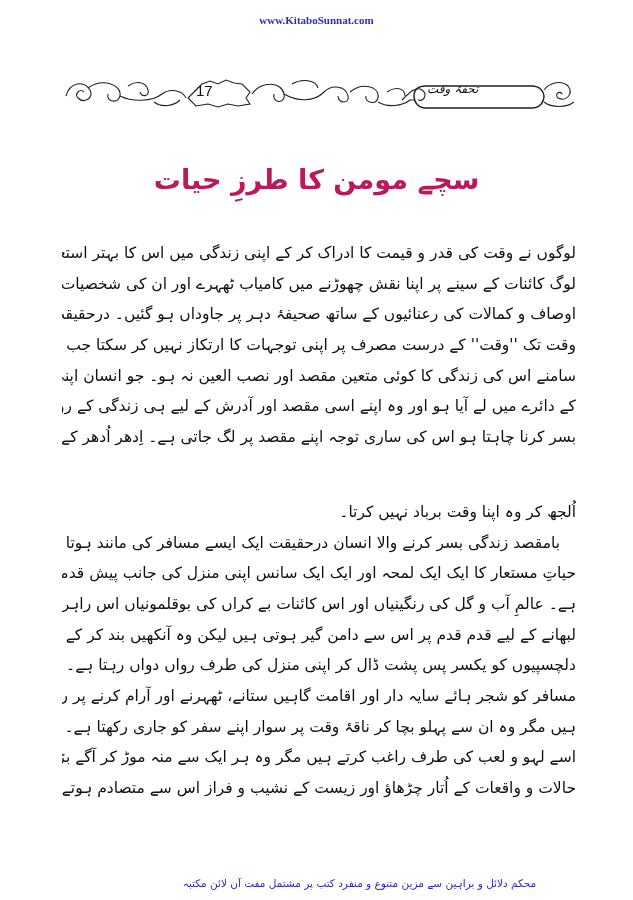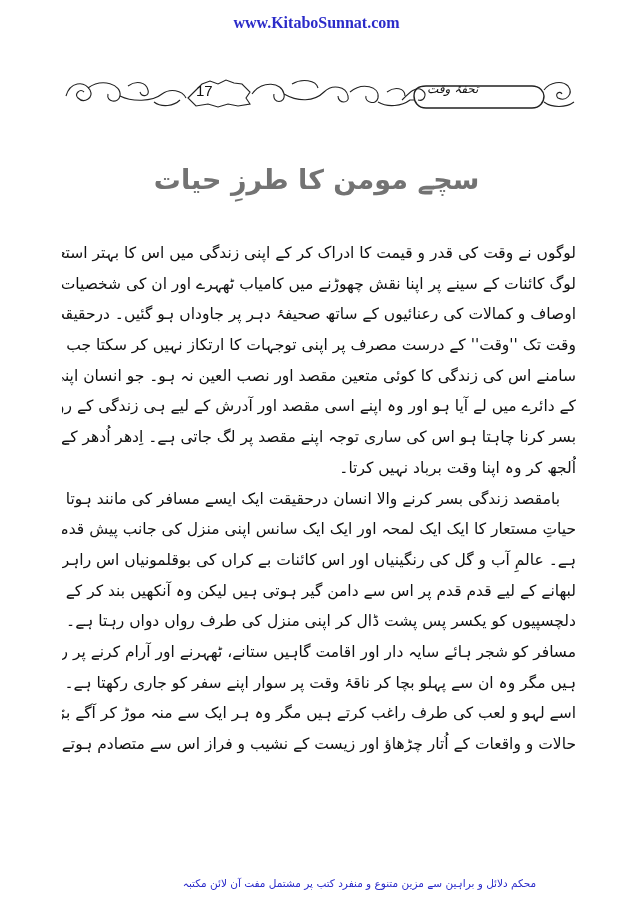--- a/index.html
+++ b/index.html
@@ -16,21 +16,21 @@
     color: #111111;
   }
   .site-url {
     position: absolute;
     top: 14px;
     left: 0;
     width: 633px;
     text-align: center;
     font-family: "Liberation Serif", serif;
     font-weight: bold;
-    font-size: 16px;
+    font-size: 11px;
     color: #2b2bc9;
   }
   .header-band {
     position: absolute;
     top: 72px;
     left: 62px;
     width: 516px;
     height: 42px;
   }
   .header-band svg { display: block; }
@@ -59,40 +59,41 @@
   .chapter-title {
     position: absolute;
     top: 164px;
     left: 0;
     width: 633px;
     text-align: center;
     direction: rtl;
     font-family: "DejaVu Sans", sans-serif;
     font-weight: bold;
     font-size: 27px;
-    color: #737373;
+    color: #be185d;
   }
   .body-text {
     position: absolute;
     top: 238px;
     left: 62px;
     width: 514px;
     direction: rtl;
   }
   .line {
     height: 30.7px;
     line-height: 30.7px;
     font-size: 15.5px;
     white-space: nowrap;
     text-align: justify;
     text-align-last: justify;
     overflow: hidden;
   }
   .line.last-of-para {
     text-align-last: right;
+    margin-top: 44px;
   }
   .line.indent {
     padding-right: 16px;
   }
   .footer-text {
     position: absolute;
     top: 877px;
     left: 0;
     width: 633px;
     text-align: center;

